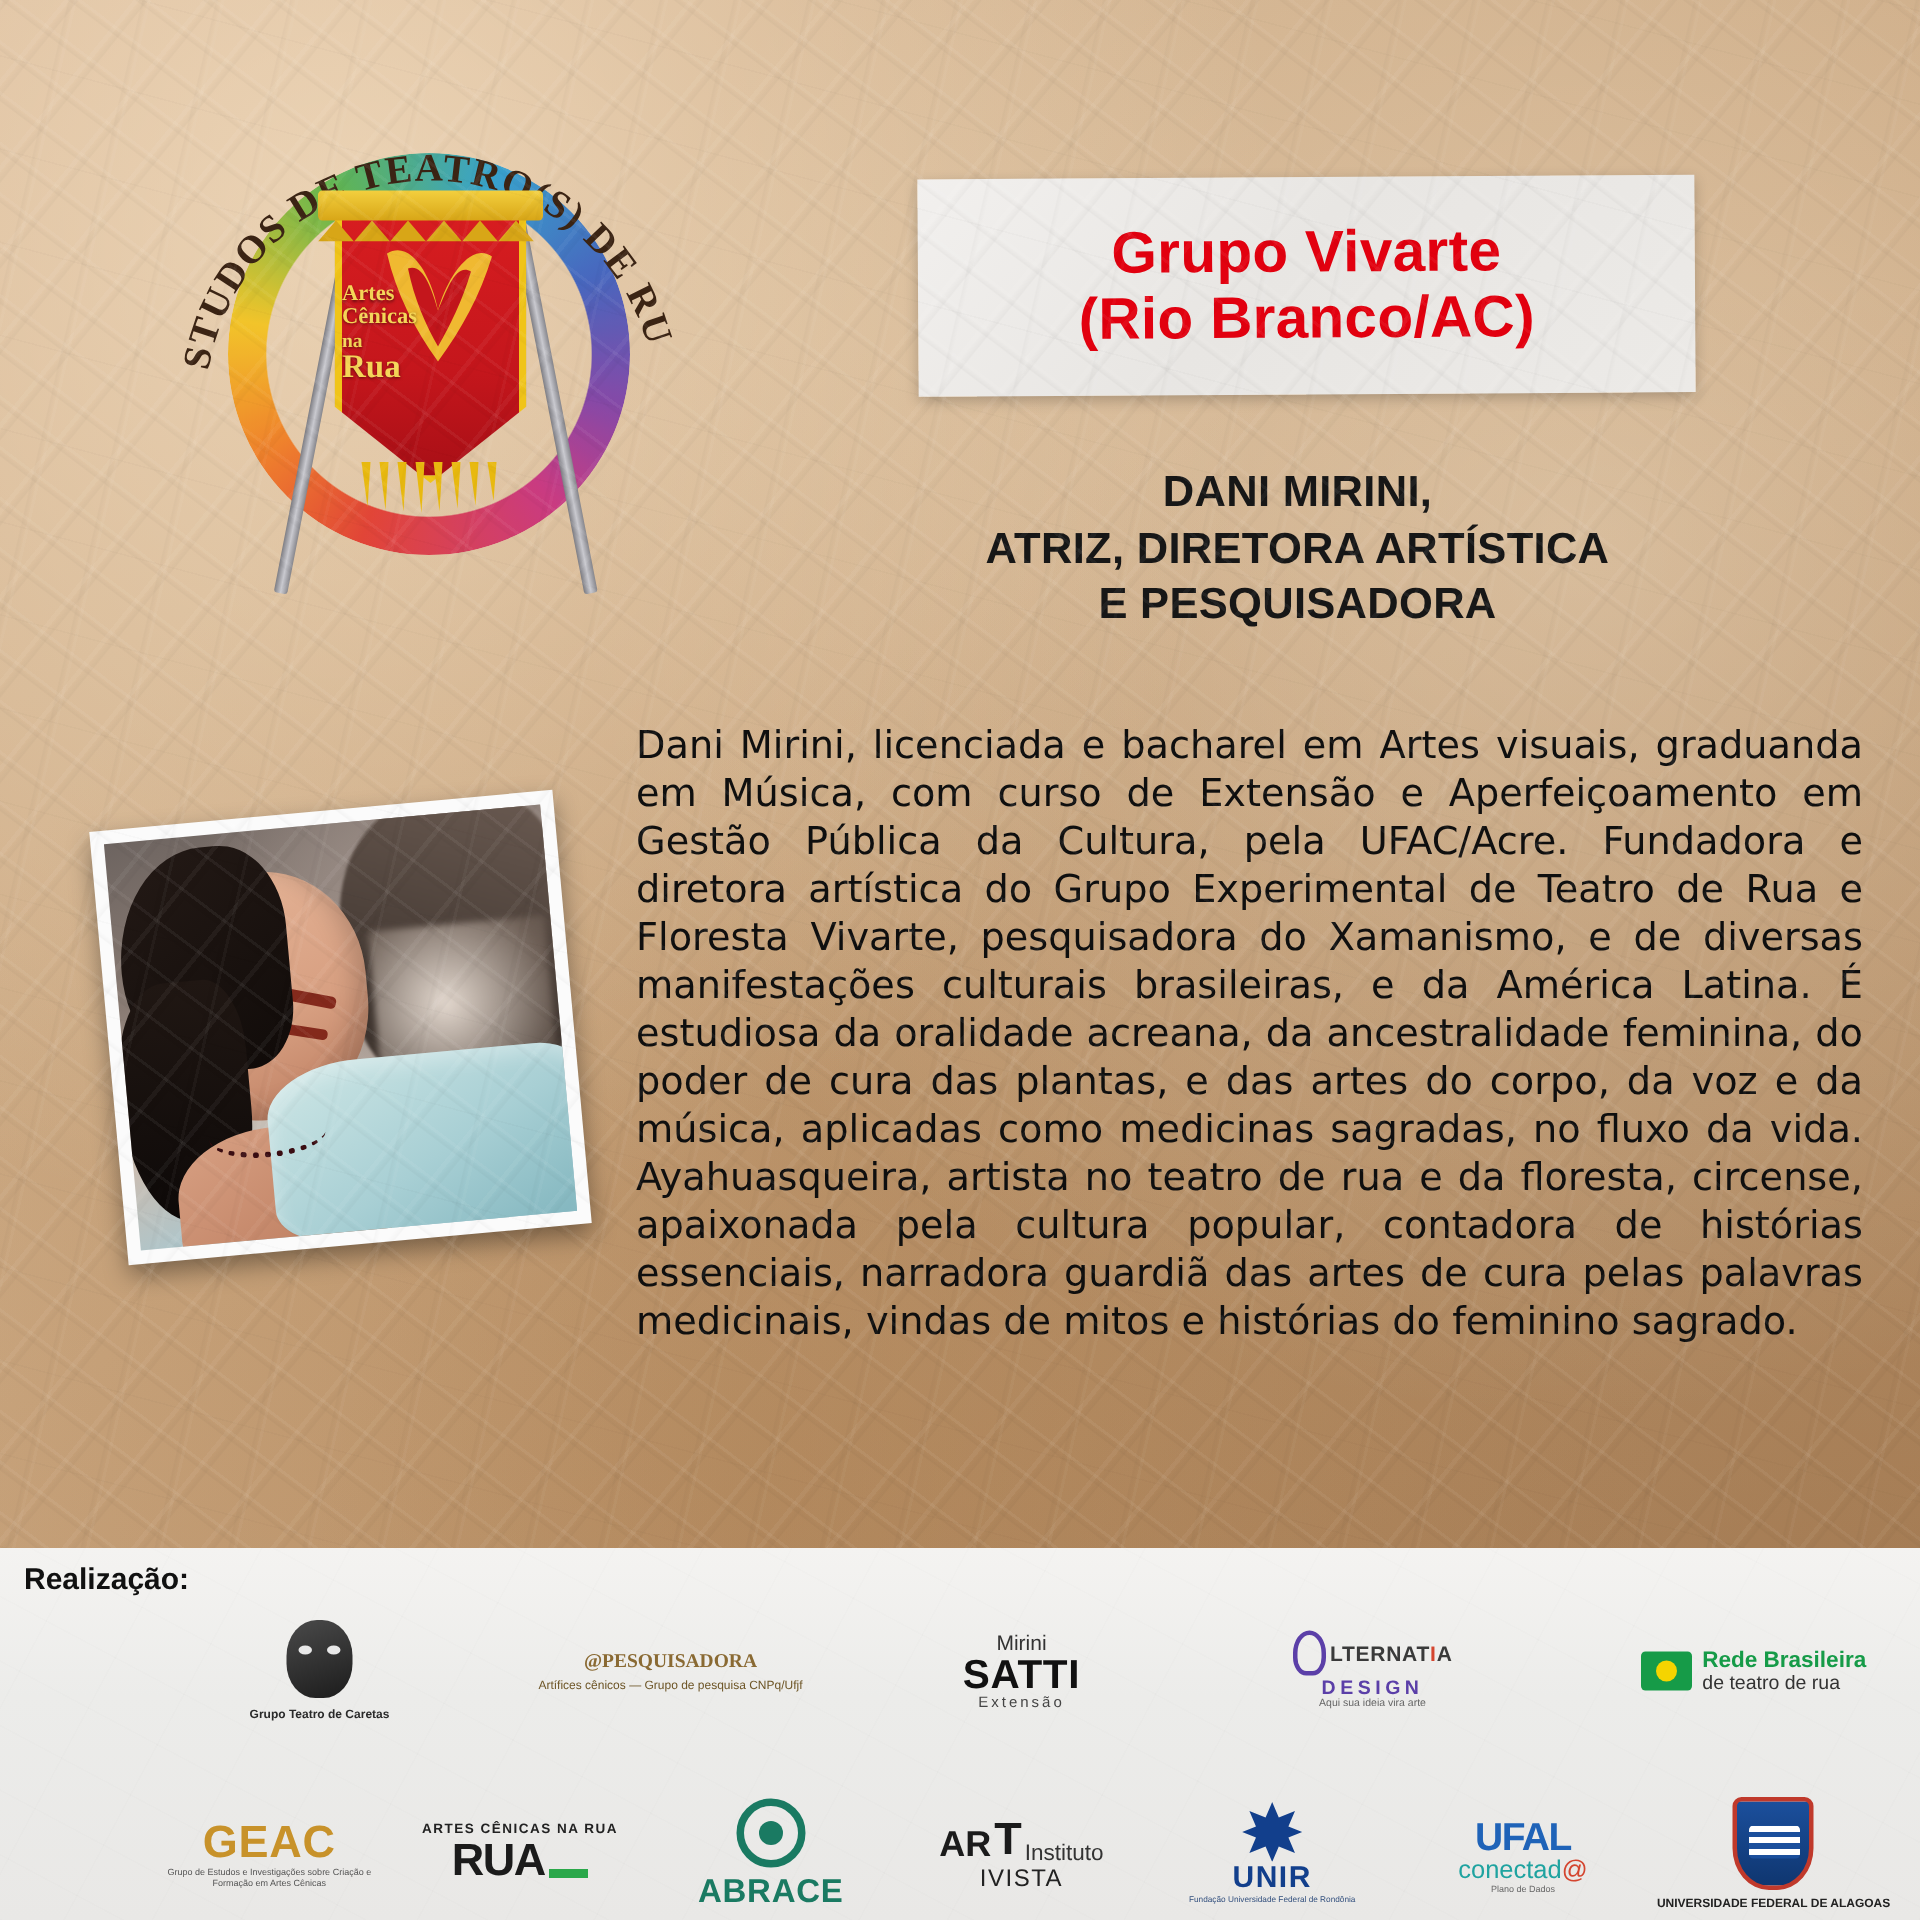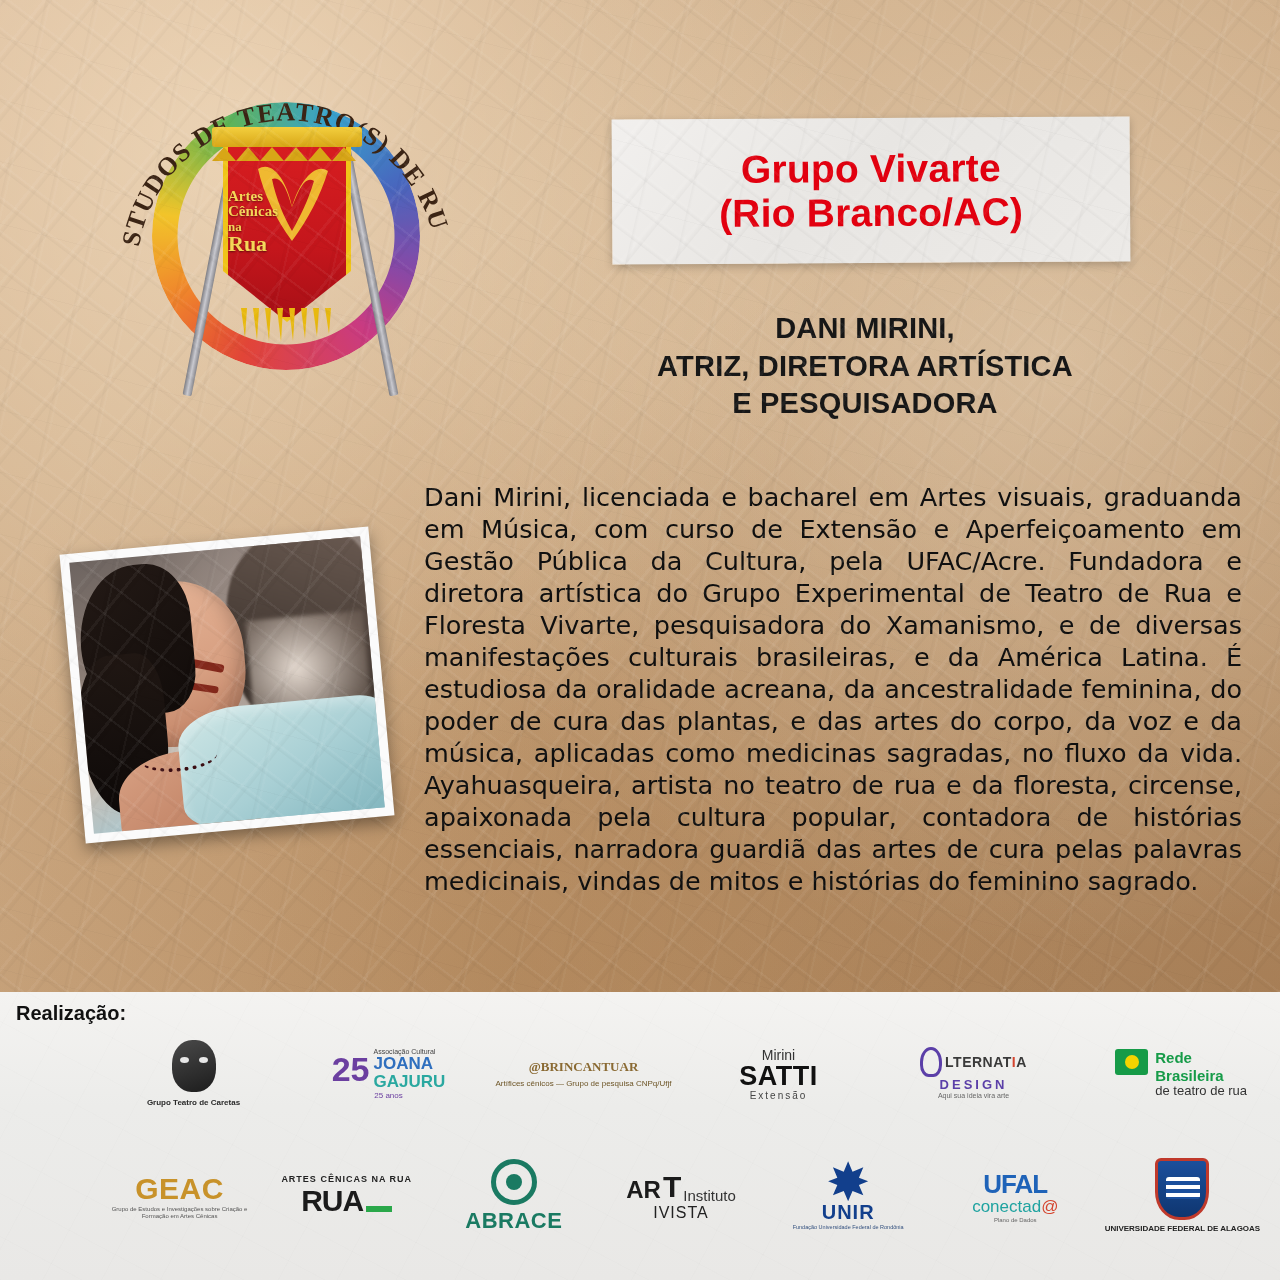--- a/index.html
+++ b/index.html
@@ -167,21 +167,21 @@
     border-bottom: 4px dotted #3a0d12; border-radius: 0 0 60% 60%;
   }
   .ph-blur {
     position: absolute; right: 4px; top: 74px; width: 118px; height: 130px;
     background: radial-gradient(circle at 40% 40%, rgba(235,224,214,.95), rgba(190,170,155,.25) 70%, rgba(0,0,0,0) 100%);
     filter: blur(2px);
   }
 
   
   #footer {
-    position: absolute; left: 0; bottom: 0; width: 1280px; height: 288px;
+    position: absolute; left: 0; bottom: 0; width: 1280px; height: 248px;
     background: linear-gradient(180deg,#f4f3f1 0%, #ececea 40%, #e9e8e6 100%);
   }
   #footer-texture {
     position: absolute; inset: 0; pointer-events: none; opacity: .35;
     background-image:
       repeating-linear-gradient(28deg, rgba(0,0,0,0.03) 0 1px, rgba(0,0,0,0) 1px 38px),
       repeating-linear-gradient(-62deg, rgba(0,0,0,0.028) 0 1px, rgba(0,0,0,0) 1px 52px);
   }
   #realizacao {
     position: absolute; left: 16px; top: 10px;
@@ -328,49 +328,38 @@
   <div id="footer">
     <div id="footer-texture"></div>
     <div id="realizacao">Realização:</div>
 
     <div class="logo-row" id="row1">
       <div class="logo-cell">
         <div class="mask-face"></div>
         <div class="lg-name" style="margin-top:6px;font-size:8px;font-weight:bold;">Grupo Teatro de Caretas</div>
       </div>
       <div class="logo-cell">
-        <div style="display:flex;align-items:center;gap:4px;">
-          <span style="font-size:34px;font-weight:bold;color:#6b3fa0;line-height:1;">25</span>
-          <span style="text-align:left;line-height:1.05;">
-            <span style="display:block;font-size:7px;color:#444;">Associação Cultural</span>
-            <span style="display:block;font-size:17px;font-weight:bold;color:#2f6fbe;">JOANA</span>
-            <span style="display:block;font-size:17px;font-weight:bold;color:#2aa8a0;">GAJURU</span>
-          </span>
-        </div>
-        <div class="lg-name" style="font-size:8px;color:#6b3fa0;">25 anos</div>
-      </div>
-      <div class="logo-cell">
-        <div style="font-family:'Liberation Serif',serif;font-size:13px;color:#8a6a33;font-weight:bold;">@BRINCANTUAR</div>
+        <div style="font-family:'Liberation Serif',serif;font-size:13px;color:#8a6a33;font-weight:bold;">@PESQUISADORA</div>
         <div class="lg-name" style="font-size:8px;color:#6d5526;margin-top:4px;">Artífices cênicos — Grupo de pesquisa CNPq/Ufjf</div>
       </div>
       <div class="logo-cell">
         <div style="font-size:14px;color:#333;">Mirini</div>
         <div class="lg-big" style="font-size:27px;color:#111;line-height:1;">SATTI</div>
         <div class="lg-name" style="font-size:10px;letter-spacing:2px;color:#444;">Extensão</div>
       </div>
       <div class="logo-cell">
         <div style="display:flex;align-items:center;gap:3px;">
           <span style="width:22px;height:30px;border:3px solid #5b3fa8;border-radius:50% 50% 40% 40%;display:block;"></span>
           <span style="font-size:14px;font-weight:bold;color:#3a3a3a;letter-spacing:.5px;">LTERNAT<span style="color:#d4452f;">I</span>A</span>
         </div>
         <div style="font-size:13px;font-weight:bold;color:#5b3fa8;letter-spacing:3px;">DESIGN</div>
         <div class="lg-name" style="font-size:7px;color:#666;">Aqui sua ideia vira arte</div>
       </div>
       <div class="logo-cell">
-        <div style="display:flex;align-items:flex-start;gap:7px;padding-left:40px;">
+        <div style="display:flex;align-items:center;gap:7px;padding-left:40px;">
           <span class="brasil-flagdot">
               <i></i>
             </span>
           <span style="text-align:left;line-height:1.15;">
             <span style="display:block;font-size:15px;font-weight:bold;color:#169b48;">Rede Brasileira</span>
             <span style="display:block;font-size:13px;color:#333;">de teatro de rua</span>
           </span>
         </div>
       </div>
     </div>

